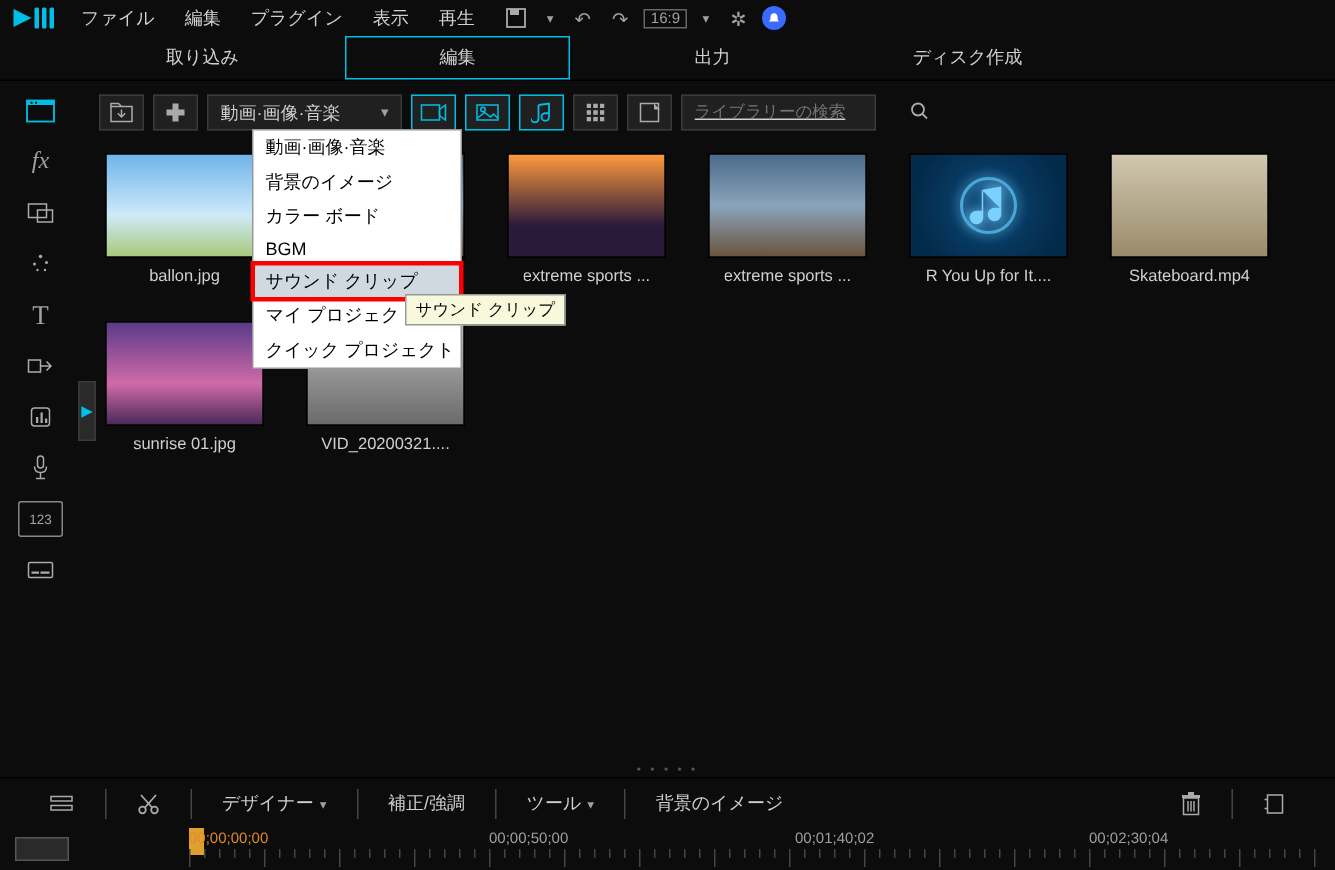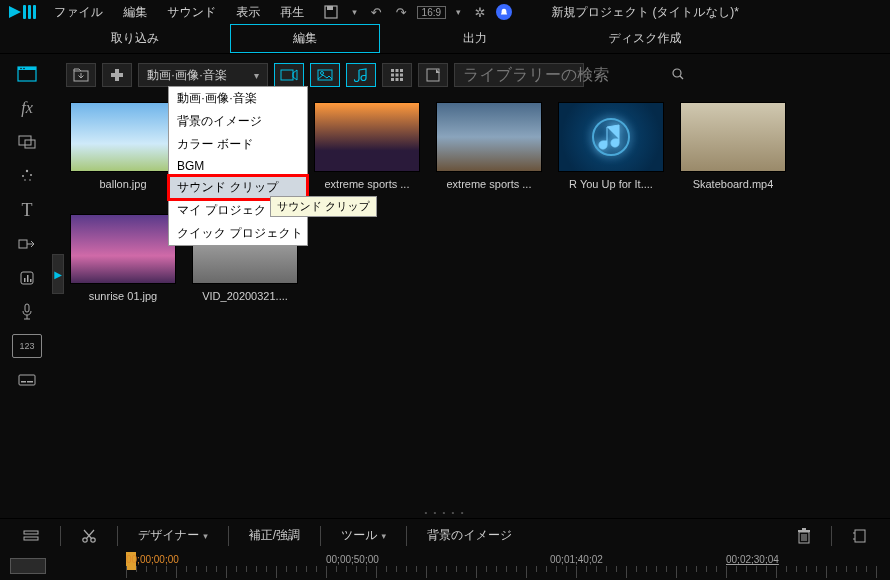--- a/index.html
+++ b/index.html
@@ -75,42 +75,43 @@
     display:flex; align-items:center; justify-content:space-between; padding:0 8px;
     color:var(--text); cursor:pointer; position:relative;
   }
   .tb-dropdown .chev { font-size:10px; color:var(--text-dim); }
   .tb-search {
     width:130px; height:24px; background:var(--bg-panel); border:1px solid var(--border);
     display:flex; align-items:center; padding:0 6px; color:var(--text-dim);
   }
   .tb-search input {
     flex:1; background:transparent; border:none; outline:none; color:var(--text);
-    font-size:16px;
+    font-size:11px;
+    text-decoration:underline;
   }
   
   .dropdown-menu {
     position:absolute; left:168px; top:86px; width:140px;
     background:var(--dropdown-bg); color:var(--dropdown-text);
     border:1px solid #999; z-index:50; font-size:12px;
   }
   .dropdown-menu .dm-item {
     padding:3px 8px; cursor:pointer; white-space:nowrap;
   }
   .dropdown-menu .dm-item.highlight {
     outline:3px solid var(--highlight-red); outline-offset:-1px;
     background:var(--dropdown-hover);
   }
   .tooltip {
     position:absolute; left:270px; top:196px; background:var(--tooltip-bg);
     color:#000; border:1px solid #999; padding:2px 6px; font-size:11px; z-index:51;
   }
   
   .thumb-grid {
-    flex:1; padding:8px 16px; display:flex; flex-wrap:wrap; gap:24px 16px;
+    flex:1; padding:8px 16px; display:flex; flex-wrap:wrap; gap:24px 28px;
     align-content:flex-start; overflow:hidden;align-items:flex-end;
   }
   .thumb {
     width:106px; display:flex; flex-direction:column; align-items:center; gap:6px;
     color:var(--text); font-size:11px; cursor:pointer;
   }
   .thumb-img {
     width:106px; height:70px; background:#333844; border:1px solid #000;
     position:relative; overflow:hidden; display:flex; align-items:center; justify-content:center;
   }
@@ -131,21 +132,21 @@
   }
   .thumb-label { text-align:center; max-width:106px; white-space:nowrap; overflow:hidden; text-overflow:ellipsis; }
   
   .drag-handle {
     height:10px; background:var(--bg-darker); text-align:center; color:#555; font-size:8px;
     letter-spacing:2px;
   }
   
   .edit-bar {
     height:34px; background:var(--bg-darker); border-top:1px solid #000;
-    display:flex; align-items:center; gap:4px; padding:0 12px;
+    display:flex; align-items:center; gap:4px; padding:0 22px;
   }
   .edit-bar .sep { width:1px; height:20px; background:#444; margin:0 6px; }
   .edit-btn {
     padding:4px 10px; color:var(--text); cursor:pointer; display:flex; align-items:center; gap:4px;
     font-size:12px;
   }
   .edit-btn .chev { font-size:9px; color:var(--text-dim); }
   
   .timeline {
     height:28px; background:var(--bg-darker); display:flex; align-items:center;
@@ -175,21 +176,21 @@
     <svg width="34" height="20" viewBox="0 0 34 20">
       <path d="M2 4 L14 10 L2 16 Z" fill="#00bfe6"></path>
       <rect x="16" y="3" width="3" height="14" fill="#00bfe6" rx="1"></rect>
       <rect x="21" y="3" width="3" height="14" fill="#00bfe6" rx="1"></rect>
       <rect x="26" y="3" width="3" height="14" fill="#00bfe6" rx="1"></rect>
     </svg>
   </div>
   <div id="menubar-items" style="display: flex;">
       <div class="menubar-item">ファイル</div>
       <div class="menubar-item">編集</div>
-      <div class="menubar-item">サウンド</div>
+      <div class="menubar-item">プラグイン</div>
       <div class="menubar-item">表示</div>
       <div class="menubar-item">再生</div>
     </div>
   <div class="menubar-icons">
     <span>
       <svg width="14" height="14" viewBox="0 0 14 14">
           <rect x="1" y="1" width="12" height="12" fill="none" stroke="#aaa" stroke-width="1.2"></rect>
           <rect x="3" y="1" width="6" height="4" fill="#aaa"></rect>
         </svg>
     </span>
@@ -198,21 +199,20 @@
     <span>↷</span>
     <span style="border:1px solid #666;padding:0 4px;font-size:10px;">16:9</span>
     <span style="font-size:9px;">▾</span>
     <span>✲</span>
     <span class="notif-badge">
       <svg width="10" height="10" viewBox="0 0 10 10">
           <path d="M5 1 C3 1 2 2.5 2 4.5 L2 6 L1 8 L9 8 L8 6 L8 4.5 C8 2.5 7 1 5 1 Z" fill="#fff"></path>
         </svg>
     </span>
   </div>
-  <div class="project-title">新規プロジェクト (タイトルなし)*</div>
 </div>
 
 <div class="modetabs" id="modetabs">
     <div class="modetab">取り込み</div>
     <div class="modetab active">編集</div>
     <div class="modetab">出力</div>
     <div class="modetab">ディスク作成</div>
   </div>
 
 <div class="main">
@@ -452,22 +452,22 @@
       </svg>
   </div>
 </div>
 
 <div class="timeline">
   <div class="tl-track-btn"></div>
   <div class="tl-ruler" id="tl-ruler">
     <div class="tl-playhead"></div>
   <div class="tl-label orange" style="left: 0px;">00;00;00;00</div>
       <div class="tl-label" style="left: 200px;">00;00;50;00</div>
-      <div class="tl-label" style="left: 424px;">00;01;40;02</div>
-      <div class="tl-label" style="left: 600px; text-decoration: underline;">00;02;30;04</div>
+      <div class="tl-label" style="left: 404px;">00;01;40;02</div>
+      <div class="tl-label" style="left: 600px;">00;02;30;04</div>
       <div class="tl-tick" style="left: 0px; height: 12px; top: 14px;"></div>
       <div class="tl-tick" style="left: 10px; height: 6px; top: 14px;"></div>
       <div class="tl-tick" style="left: 20px; height: 6px; top: 14px;"></div>
       <div class="tl-tick" style="left: 30px; height: 6px; top: 14px;"></div>
       <div class="tl-tick" style="left: 40px; height: 6px; top: 14px;"></div>
       <div class="tl-tick" style="left: 50px; height: 12px; top: 14px;"></div>
       <div class="tl-tick" style="left: 60px; height: 6px; top: 14px;"></div>
       <div class="tl-tick" style="left: 70px; height: 6px; top: 14px;"></div>
       <div class="tl-tick" style="left: 80px; height: 6px; top: 14px;"></div>
       <div class="tl-tick" style="left: 90px; height: 6px; top: 14px;"></div>

